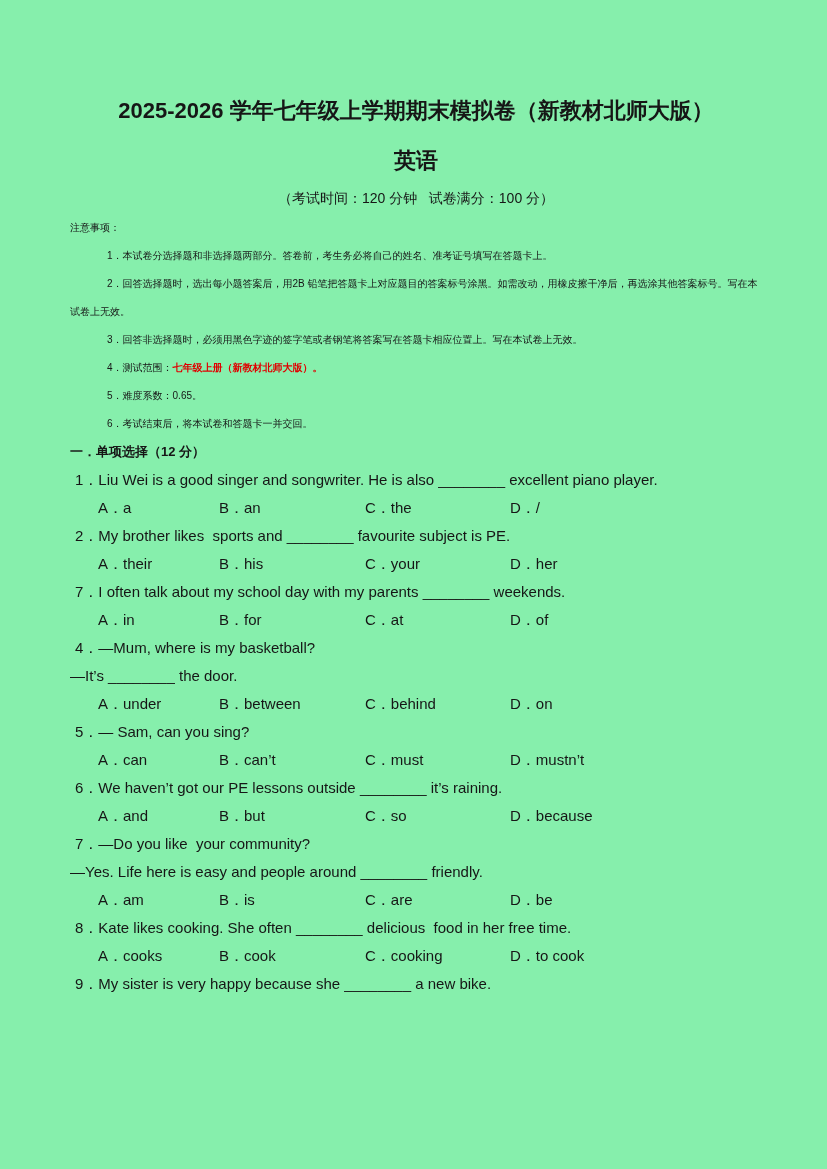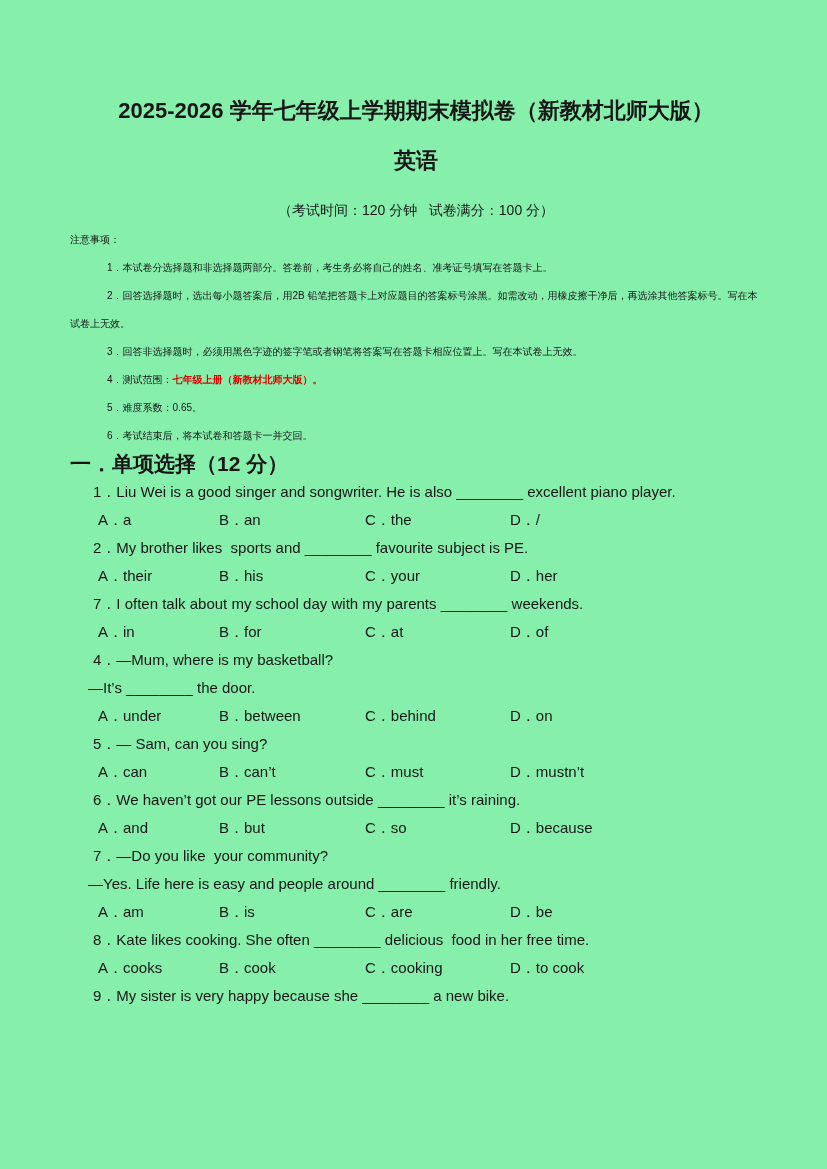--- a/index.html
+++ b/index.html
@@ -31,21 +31,21 @@
     white-space: pre-wrap;
   }
   .subject {
     margin: 20px 0 0 0;
     font-size: 22px;
     line-height: 30px;
     font-weight: bold;
     text-align: center;
   }
   .exam-info {
-    margin-top: 24px;
+    margin-top: 12px;
     font-size: 14px;
     line-height: 20px;
     text-align: center;
     white-space: pre-wrap;
   }
   .notes {
     margin-top: 6px;
     font-size: 10px;
     line-height: 28px;
   }
@@ -55,34 +55,33 @@
   .note {
     margin: 0;
     text-indent: 37px;
     white-space: pre-wrap;
   }
   .red {
     font-weight: bold;
   }
   .section-heading {
     margin: 0;
-    font-size: 21px;
+    font-size: 13px;
     line-height: 28px;
     font-weight: bold;
   }
   .questions {
     font-size: 15px;
     line-height: 28px;
   }
   .question {
     margin: 0;
   }
   .stem {
     white-space: pre-wrap;
-    margin-left: 18px;
   }
   .stem.indent {
     padding-left: 5px;
   }
   .options {
     display: grid;
     grid-template-columns: 121px 146px 145px auto;
     padding-left: 28px;
     white-space: pre-wrap;
   }

